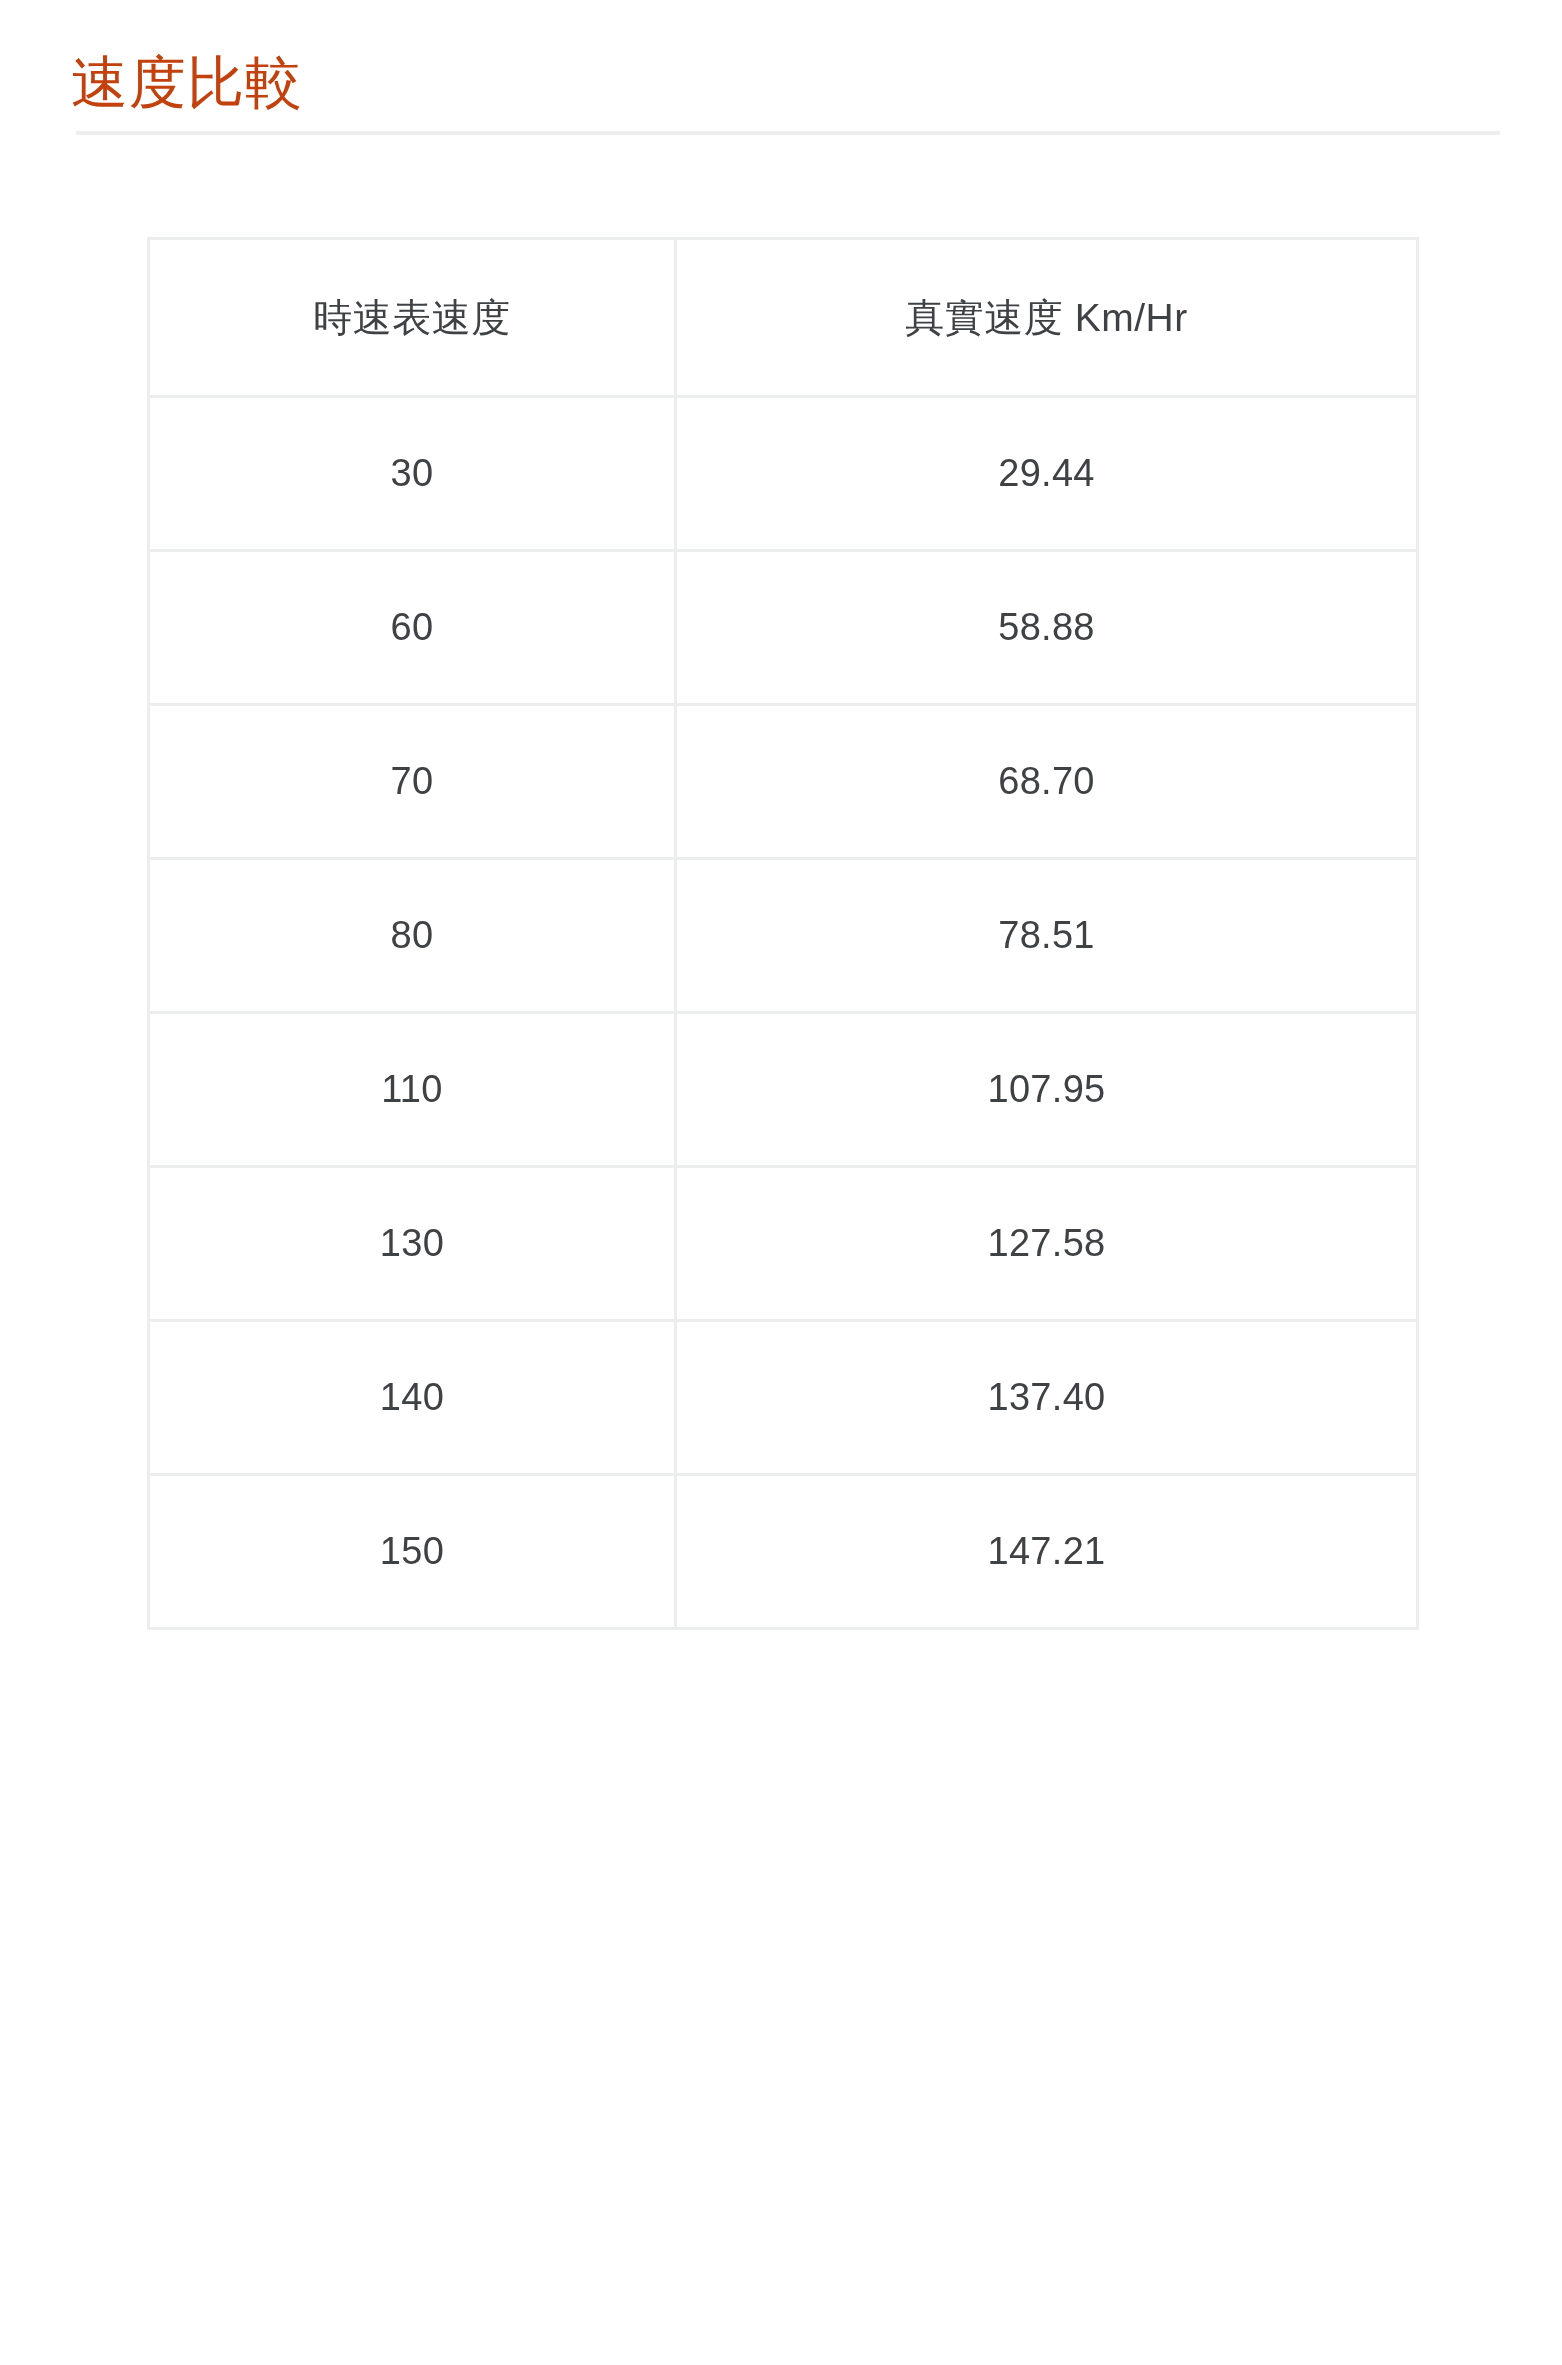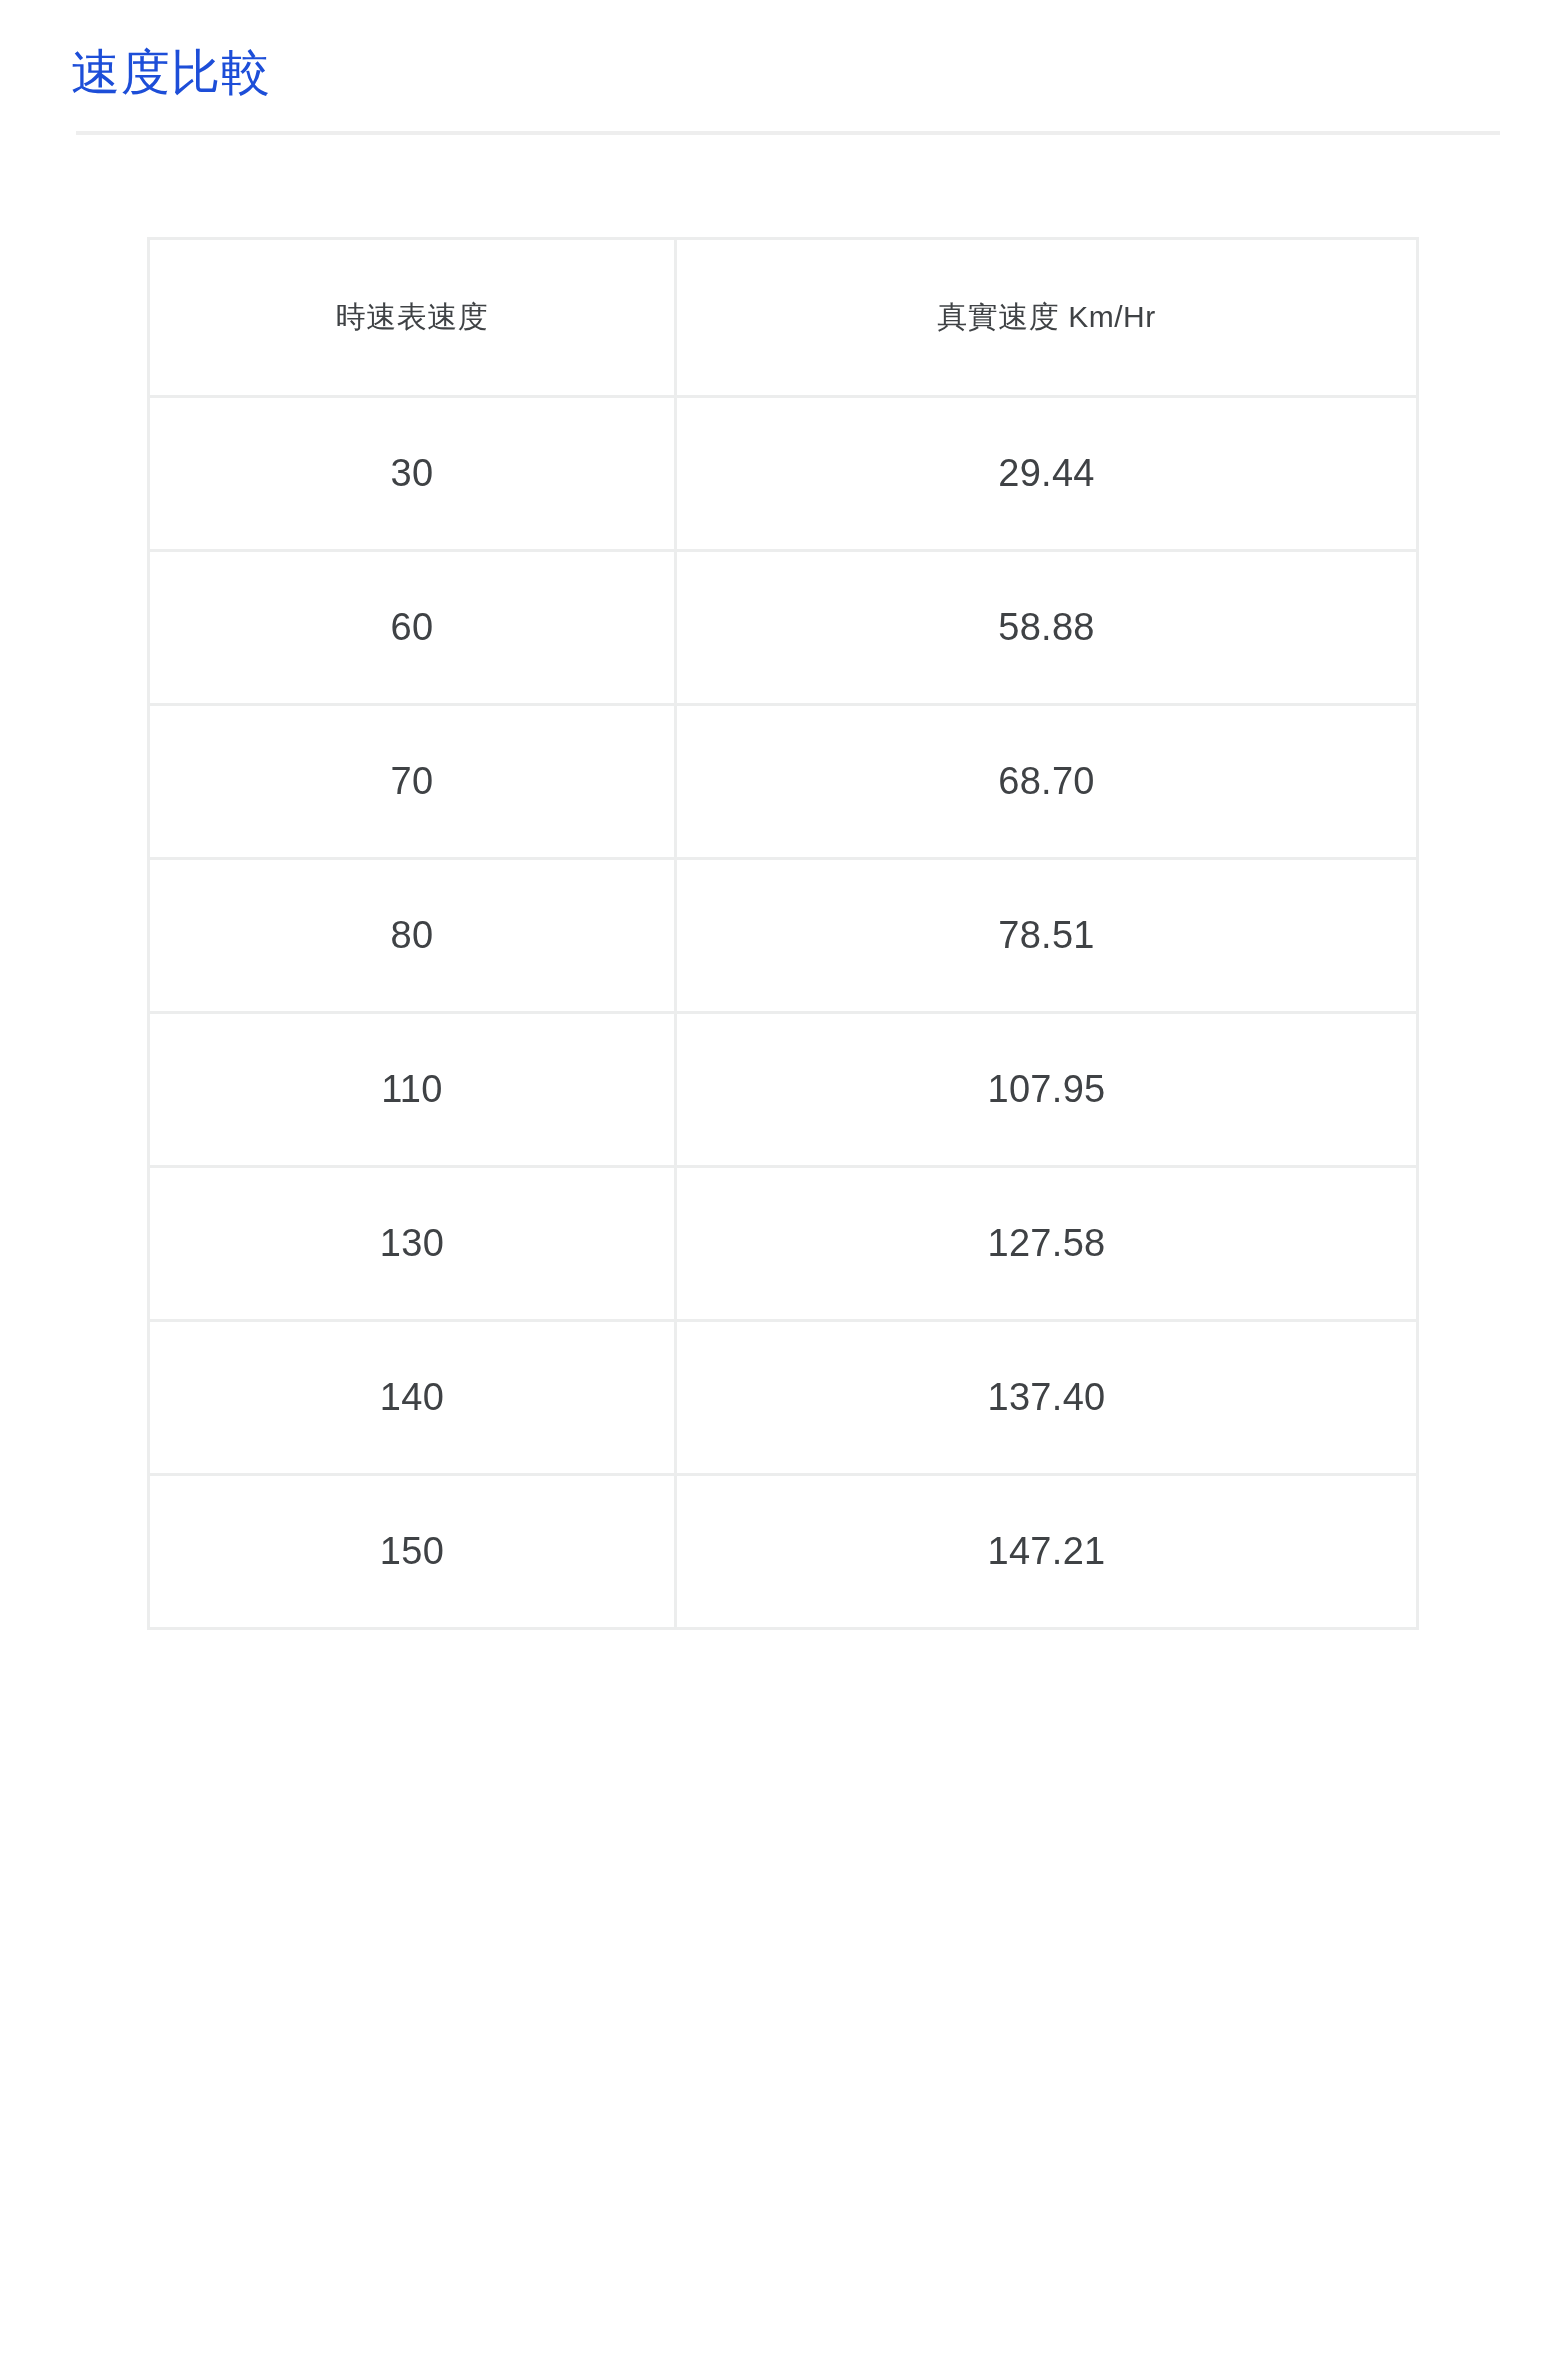--- a/index.html
+++ b/index.html
@@ -21,24 +21,24 @@
     height: 2366px;
     background: #ffffff;
     box-sizing: border-box;
   }
 
   
   .page-title {
     position: absolute;
     left: 71px;
     top: 9.2px;
-    font-size: 49px;
+    font-size: 57px;
     line-height: 1.25;
     font-weight: 400;
-    color: #1d4ed8;
+    color: #c2410c;
     letter-spacing: 1px;
     white-space: nowrap;
   }
 
   .title-rule {
     position: absolute;
     left: 76px;
     top: 131px;
     width: 1424px;
     height: 3.6px;
@@ -69,21 +69,21 @@
     background: #ffffff;
     text-align: center;
     vertical-align: middle;
     color: #3f4245;
     padding: 0;
     box-sizing: border-box;
   }
 
   table.speed-table thead th {
     height: 158px;
-    font-size: 30px;
+    font-size: 39px;
     font-weight: 400;
     letter-spacing: 0.5px;
     white-space: nowrap;
   }
 
   table.speed-table tbody td {
     height: 154px;
     font-size: 38px;
     font-weight: 400;
     letter-spacing: 0.3px;

